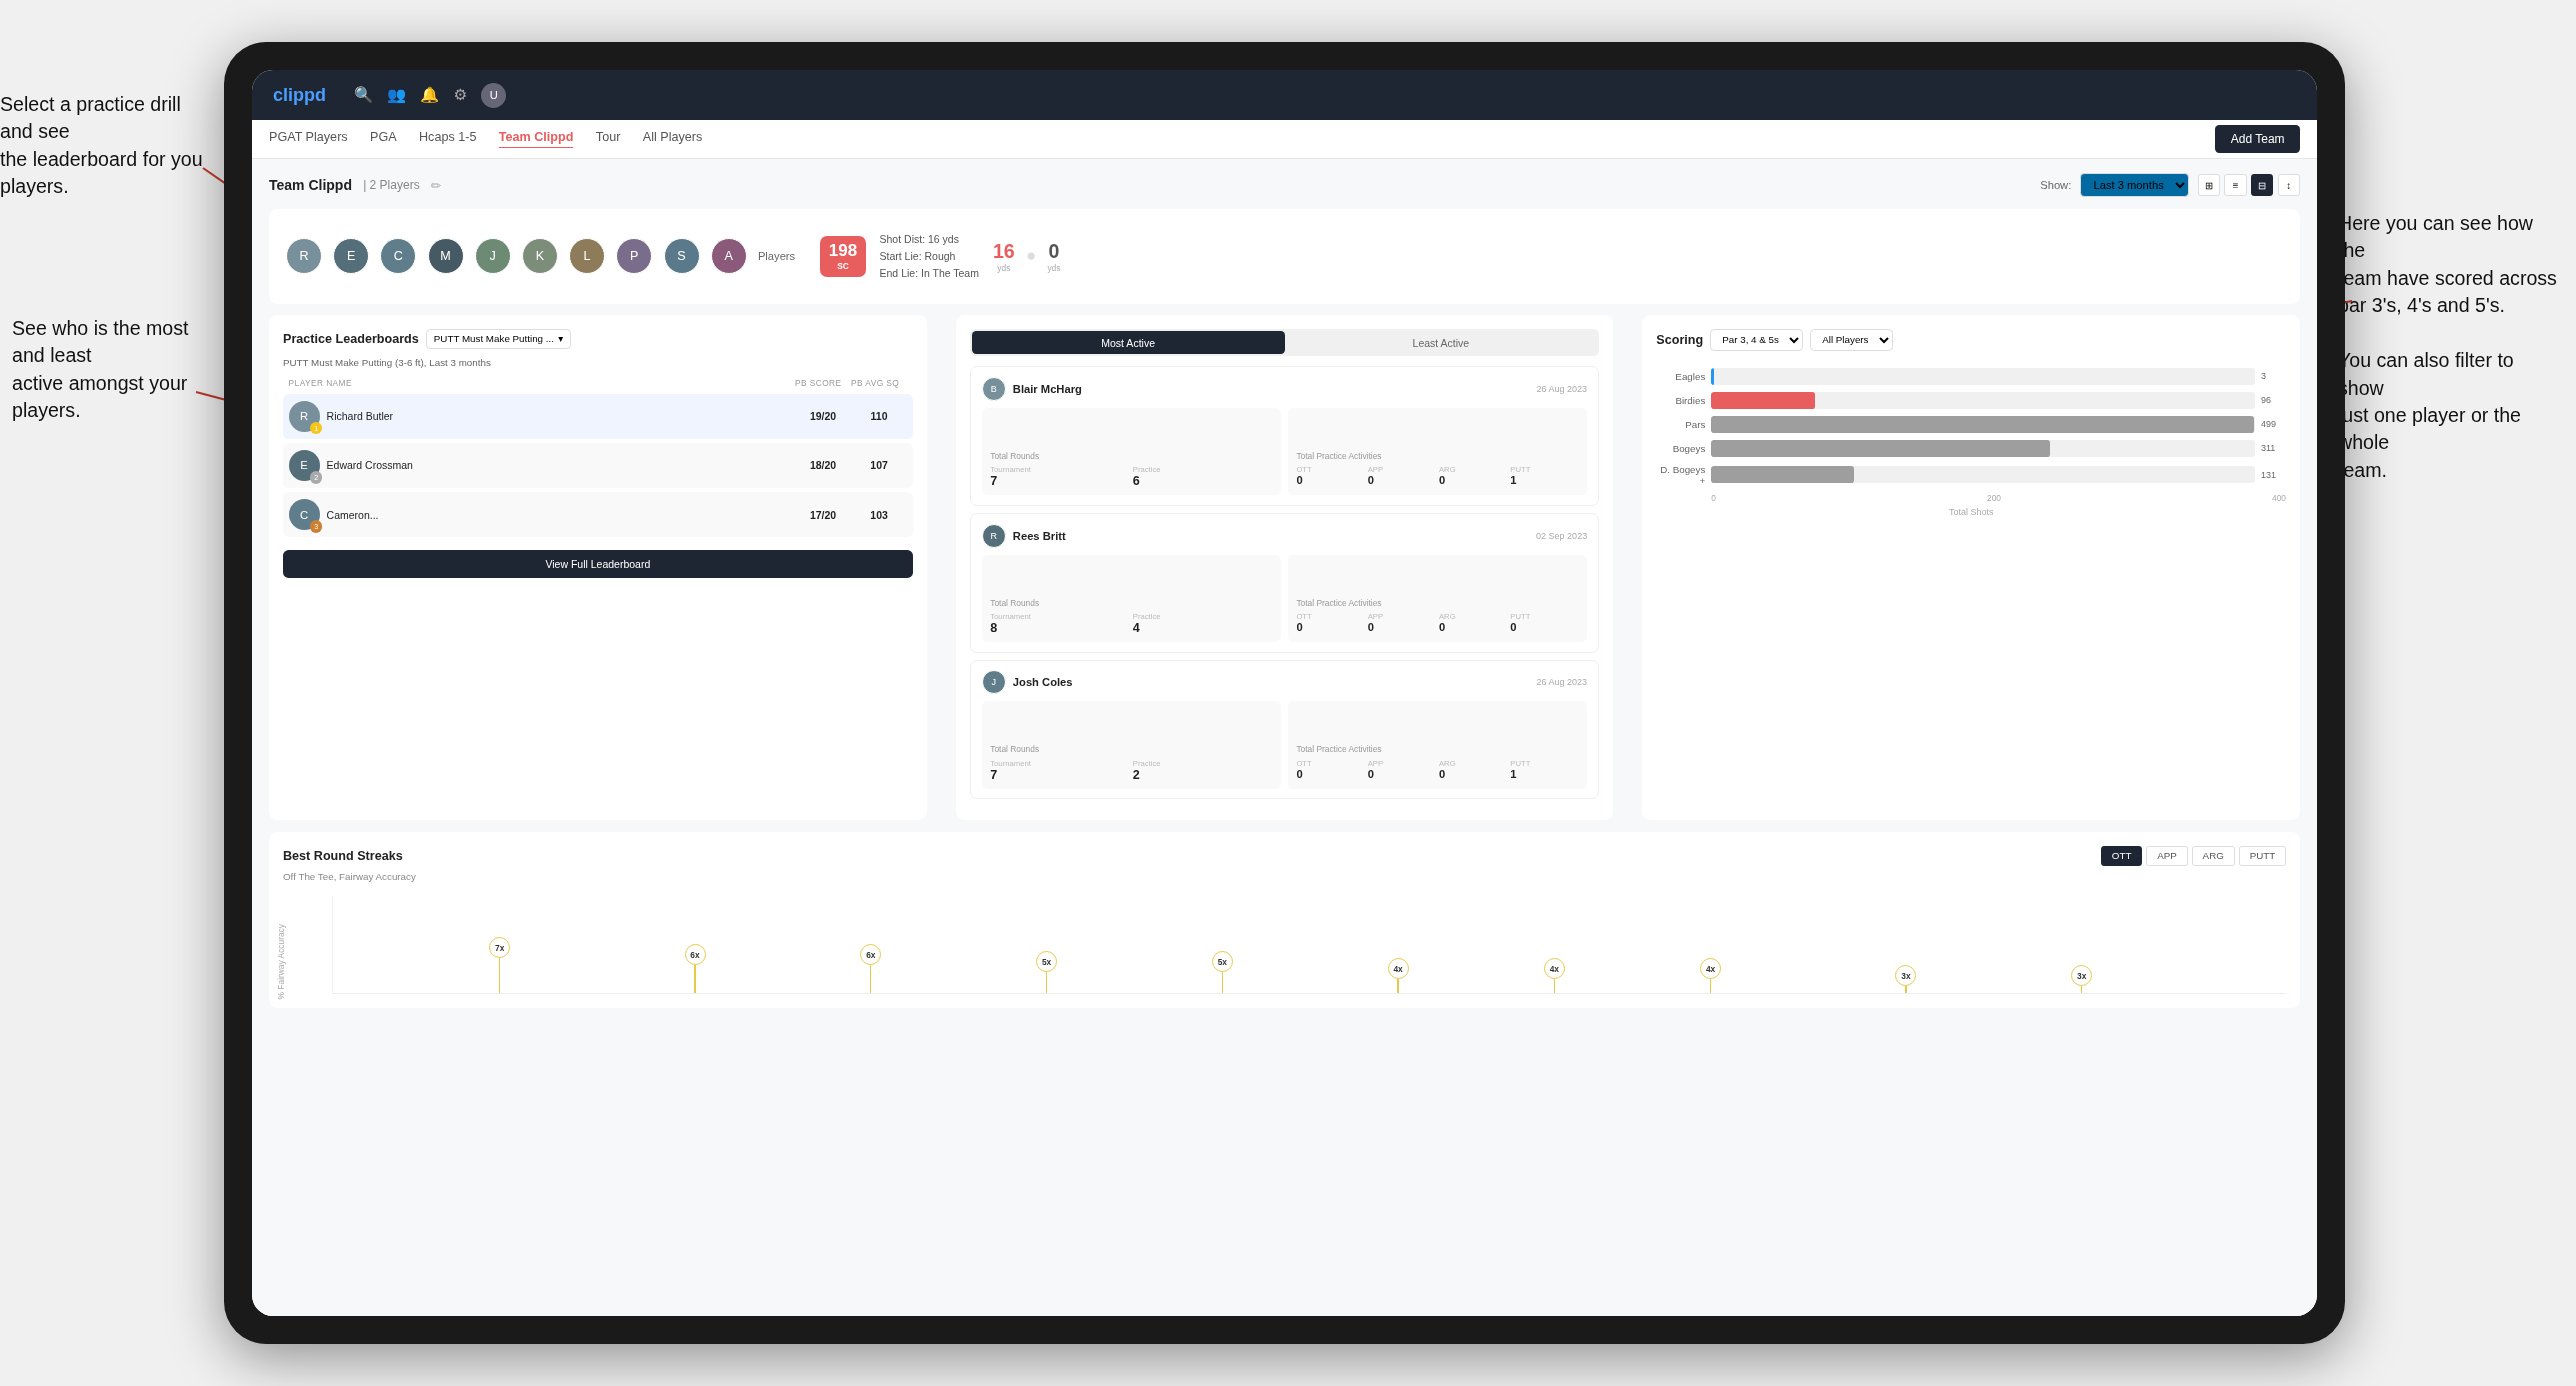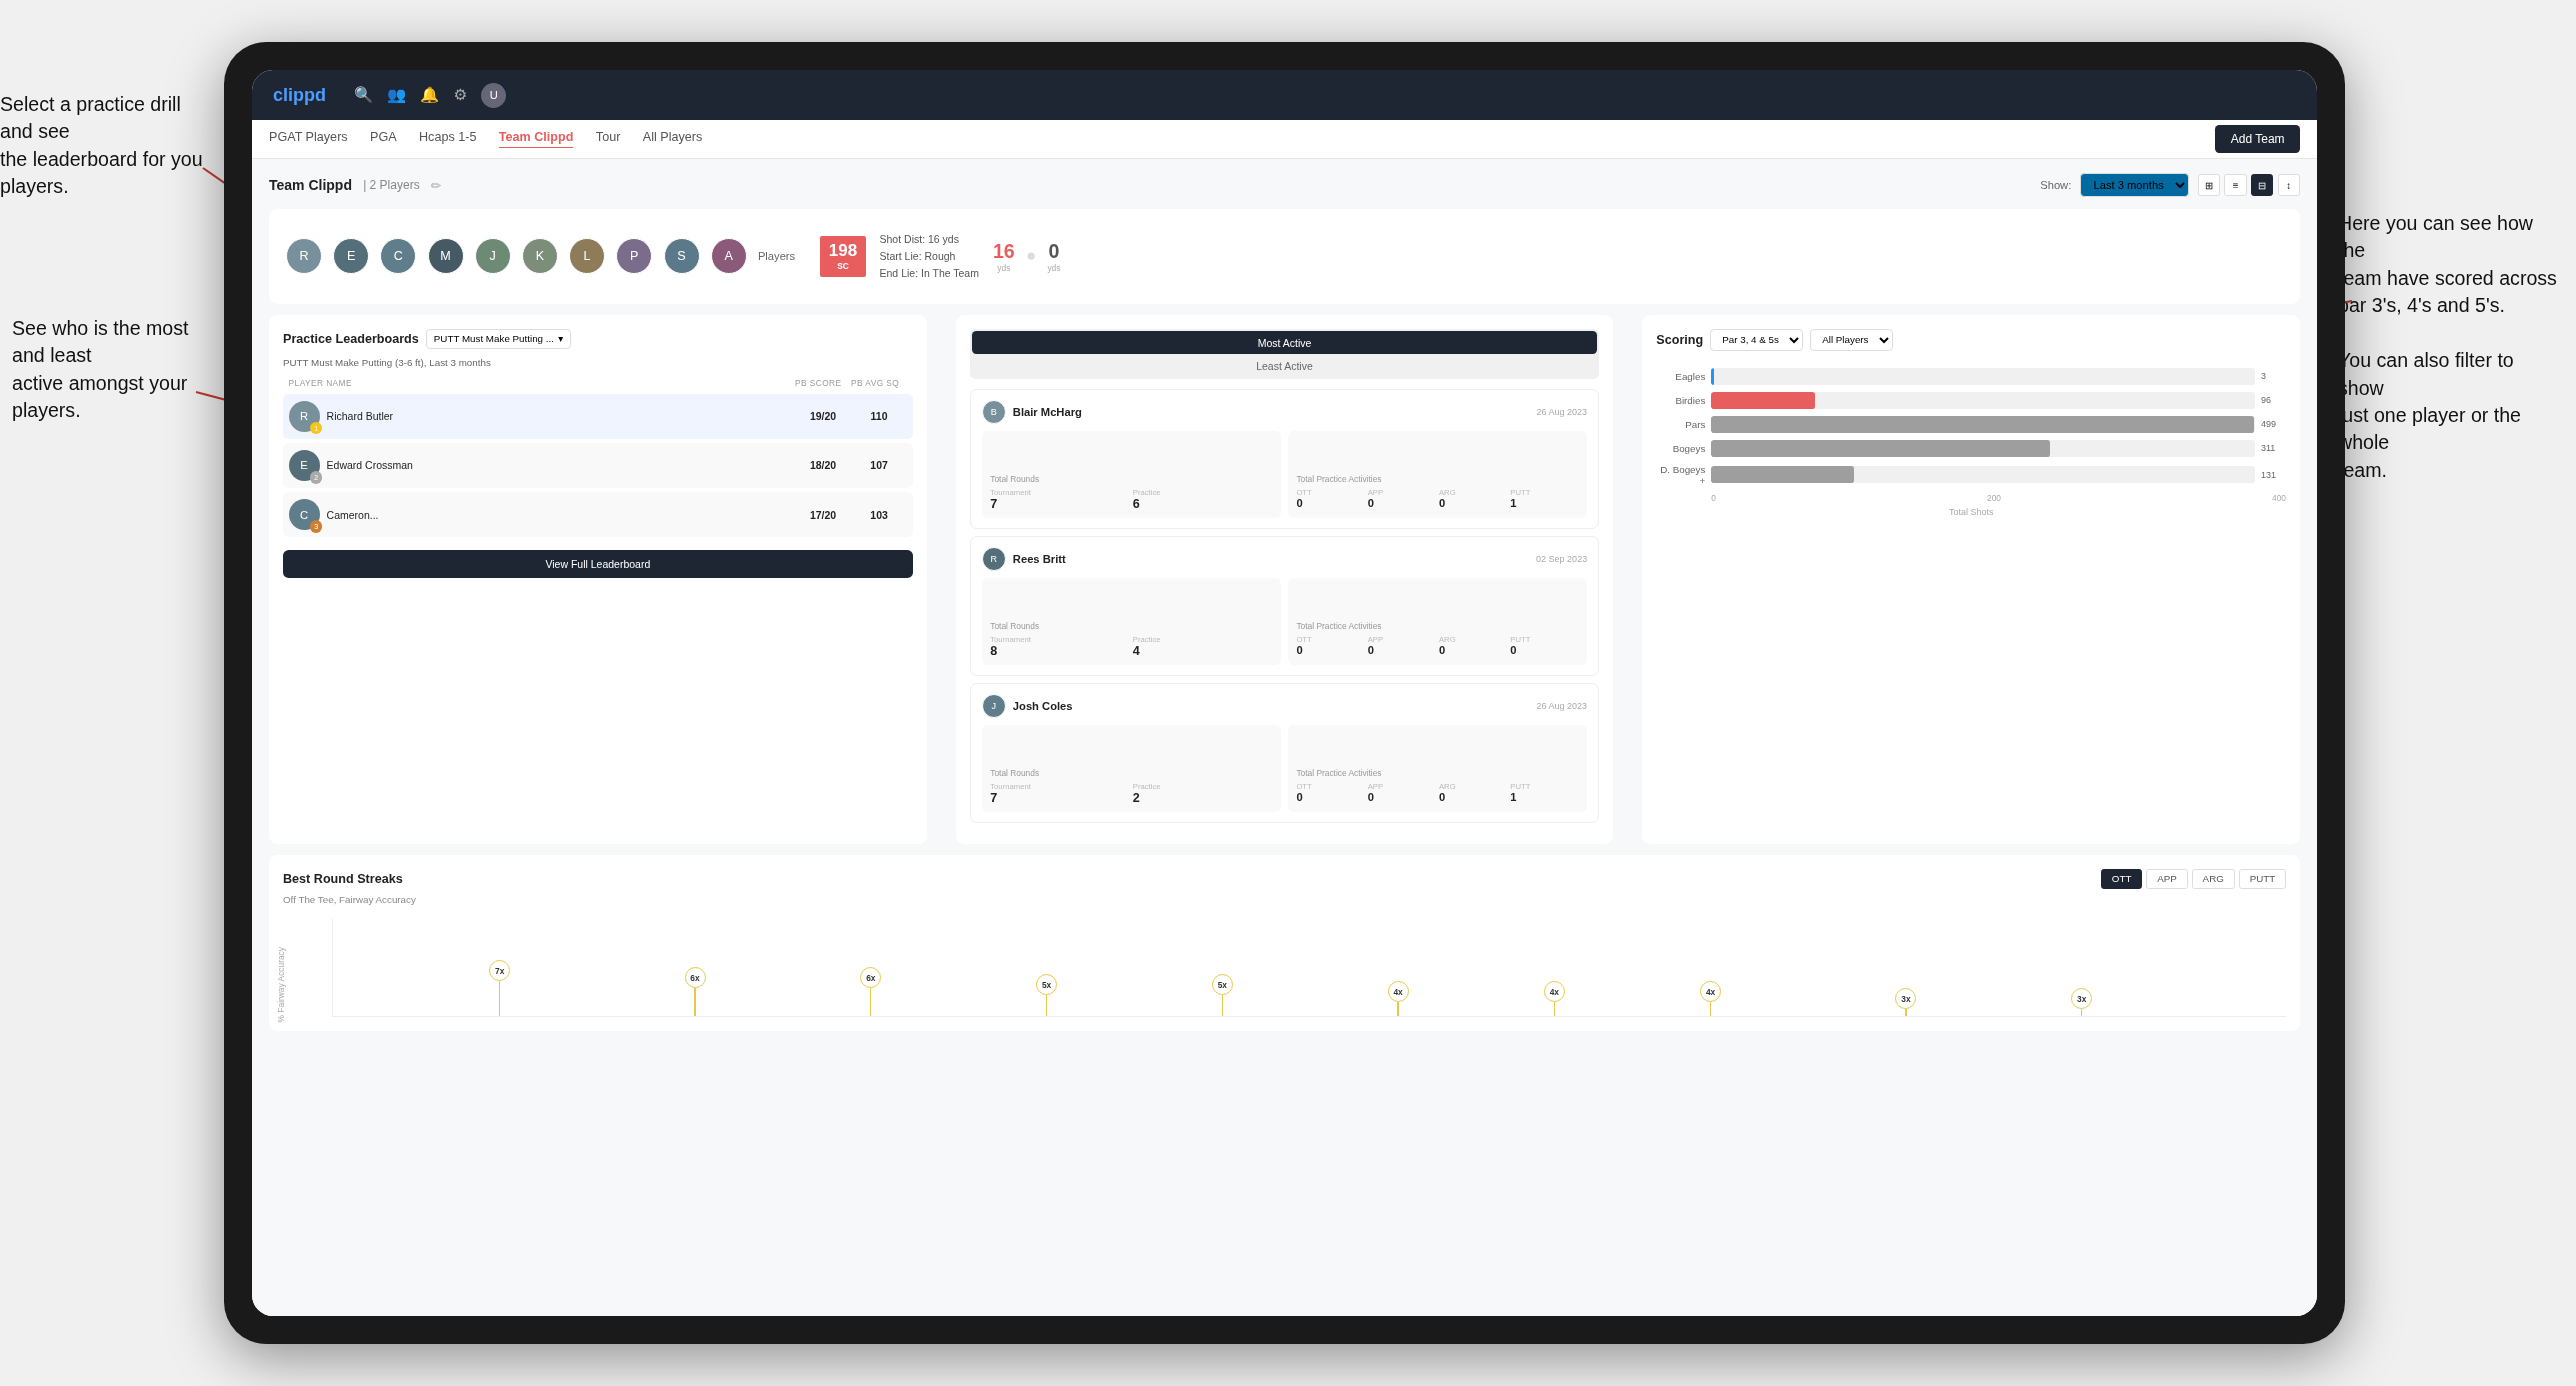--- a/index.html
+++ b/index.html
@@ -279,21 +279,21 @@
       align-items: center;
       gap: 14px;
     }
 
     .shot-badge {
       background: #e85d5d;
       color: #fff;
       font-size: 15.4px;
       font-weight: 700;
       padding: 5.6px 8.4px;
-      border-radius: 2px;
+      border-radius: 7px;
       text-align: center;
     }
 
     .shot-info {
       font-size: 10.5px;
       color: #555;
       line-height: 1.6;
     }
 
     
@@ -427,21 +427,20 @@
       margin-top: 8.4px;
     }
 
     
     .activity-tabs {
       display: flex;
       background: #f0f0f0;
       border-radius: 5.6px;
       padding: 2.1px;
       margin-bottom: 9.8px;
-      flex-direction: column;
     }
 
     .activity-tab {
       flex: 1;
       padding: 5.6px 11.2px;
       border: none;
       background: transparent;
       border-radius: 4.2px;
       cursor: pointer;
       font-size: 10.5px;

